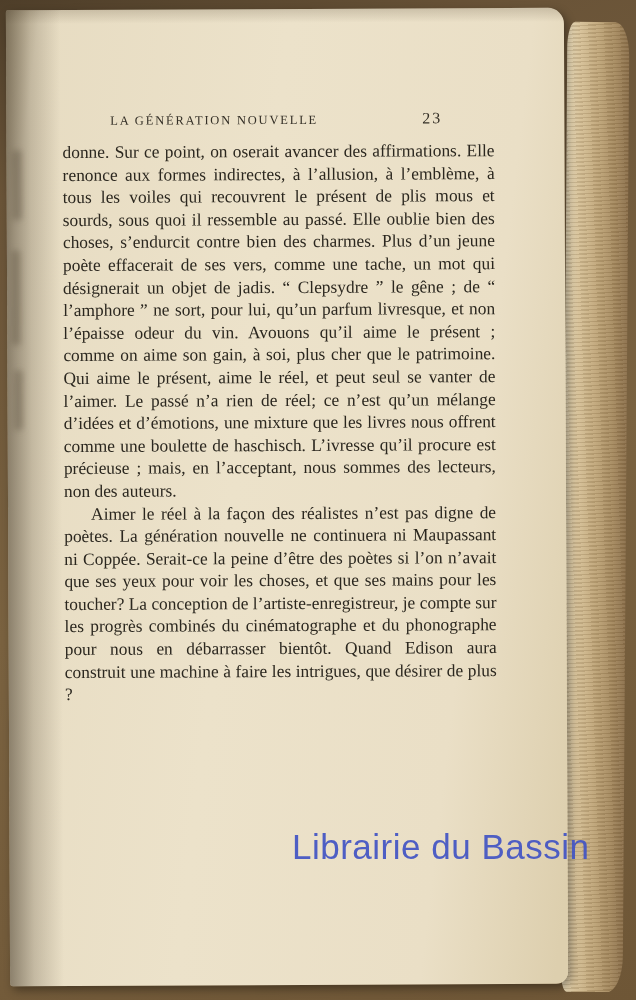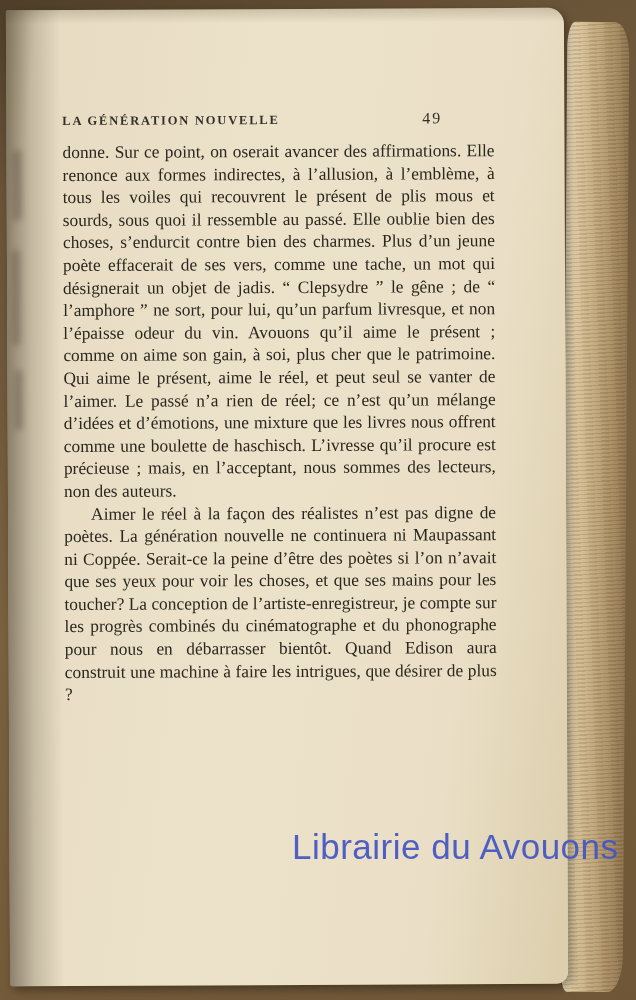--- a/index.html
+++ b/index.html
@@ -85,21 +85,22 @@
     left: 56px;
     width: 432px;
     display: flex;
     justify-content: space-between;
     align-items: baseline;
     color: #353027;
   }
   .header-title {
     font-size: 12.5px;
     letter-spacing: 1.8px;
-    font-weight: 700;
+    font-weight: 400;
+    margin-left: 48px;
   }
   .page-number {
     font-size: 16px;
     letter-spacing: 2px;
     padding-right: 52px;
   }
 
   .text-block {
     position: absolute;
     top: 131px;
@@ -136,24 +137,24 @@
   <div class="fore-edge"></div>
 
   <div class="page">
     <div class="gutter-shadow"></div>
     <div class="smudge s1"></div>
     <div class="smudge s2"></div>
     <div class="smudge s3"></div>
 
     <div class="page-header">
       <span class="header-title">LA GÉNÉRATION NOUVELLE</span>
-      <span class="page-number">49</span>
+      <span class="page-number">23</span>
     </div>
 
     <div class="text-block">
         <p class=""><span>donne. Sur ce point, on oserait avancer des affirmations. Elle renonce aux formes indirectes, à l’allusion, à l’emblème, à tous les voiles qui recouvrent le présent de plis mous et sourds, sous quoi il ressemble au passé. Elle oublie bien des choses, s’endurcit contre bien des charmes. Plus d’un jeune poète effacerait de ses vers, comme une tache, un mot qui désignerait un objet de jadis. “ Clepsydre ” le gêne ; de “ l’amphore ” ne sort, pour lui, qu’un parfum livresque, et non l’épaisse odeur du vin. Avouons qu’il aime le présent ; comme on aime son gain, à soi, plus cher que le patrimoine. Qui aime le présent, aime le réel, et peut seul se vanter de l’aimer. Le passé n’a rien de réel; ce n’est qu’un mélange d’idées et d’émotions, une mixture que les livres nous offrent comme une boulette de haschisch. L’ivresse qu’il procure est précieuse ; mais, en l’acceptant, nous sommes des lecteurs, non des </span><span class="italic">auteurs</span><span>.</span></p>
         <p class="indent"><span>Aimer le réel à la façon des réalistes n’est pas digne de poètes. La génération nouvelle ne continuera ni Maupassant ni Coppée. Serait-ce la peine d’être des poètes si l’on n’avait que ses yeux pour voir les choses, et que ses mains pour les toucher? La conception de l’artiste-enregistreur, je compte sur les progrès combinés du cinématographe et du phonographe pour nous en débarrasser bientôt. Quand Edison aura construit une machine à faire les intrigues, que désirer de plus ?</span></p>
       </div>
   </div>
 
-  <div class="watermark" style="color: rgb(67, 85, 196);">Librairie du Avouons</div>
+  <div class="watermark" style="color: rgb(67, 85, 196);">Librairie du Bassin</div>
 
 </div>
 
 </body></html>

